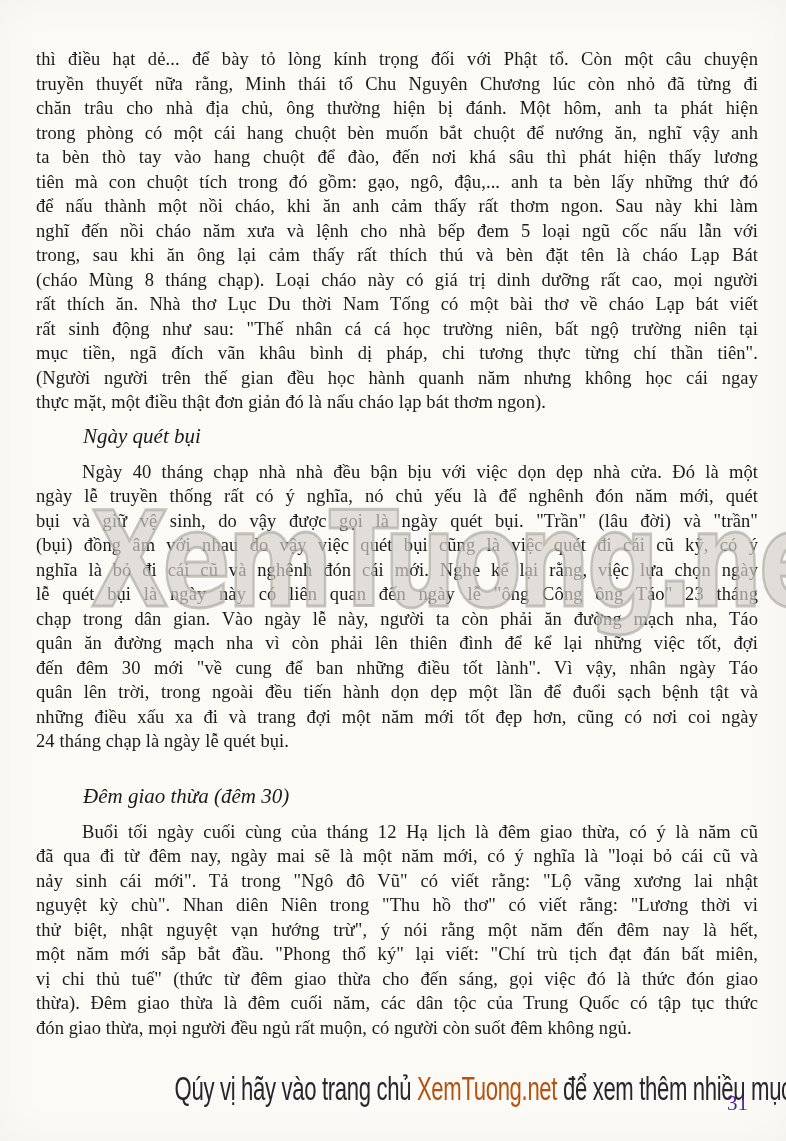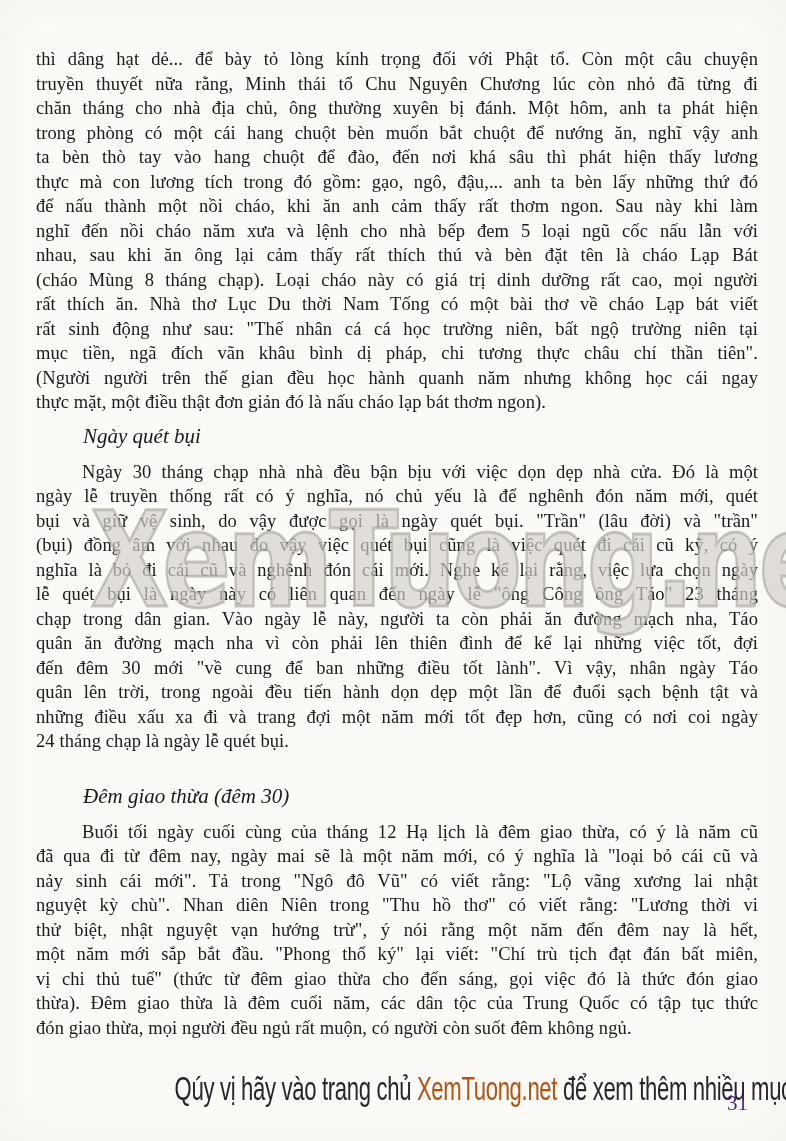--- a/index.html
+++ b/index.html
@@ -81,41 +81,41 @@
   }
 </style>
 </head>
 <body>
 
 <div class="page" style="background: rgb(251, 250, 247); color: rgb(26, 26, 26);">
 
   <div class="body-text">
 
     <div class="para">
-        <div class="jline">thì dâng hạt dẻ... để bày tỏ lòng kính trọng đối với Phật tổ. Còn một câu chuyện</div>
+        <div class="jline">thì điều hạt dẻ... để bày tỏ lòng kính trọng đối với Phật tổ. Còn một câu chuyện</div>
         <div class="jline">truyền thuyết nữa rằng, Minh thái tổ Chu Nguyên Chương lúc còn nhỏ đã từng đi</div>
-        <div class="jline">chăn tháng cho nhà địa chủ, ông thường xuyên bị đánh. Một hôm, anh ta phát hiện</div>
+        <div class="jline">chăn trâu cho nhà địa chủ, ông thường hiện bị đánh. Một hôm, anh ta phát hiện</div>
         <div class="jline">trong phòng có một cái hang chuột bèn muốn bắt chuột để nướng ăn, nghĩ vậy anh</div>
         <div class="jline">ta bèn thò tay vào hang chuột để đào, đến nơi khá sâu thì phát hiện thấy lương</div>
-        <div class="jline">thực mà con lương tích trong đó gồm: gạo, ngô, đậu,... anh ta bèn lấy những thứ đó</div>
+        <div class="jline">tiên mà con chuột tích trong đó gồm: gạo, ngô, đậu,... anh ta bèn lấy những thứ đó</div>
         <div class="jline">để nấu thành một nồi cháo, khi ăn anh cảm thấy rất thơm ngon. Sau này khi làm</div>
         <div class="jline">nghĩ đến nồi cháo năm xưa và lệnh cho nhà bếp đem 5 loại ngũ cốc nấu lẫn với</div>
-        <div class="jline">nhau, sau khi ăn ông lại cảm thấy rất thích thú và bèn đặt tên là cháo Lạp Bát</div>
+        <div class="jline">trong, sau khi ăn ông lại cảm thấy rất thích thú và bèn đặt tên là cháo Lạp Bát</div>
         <div class="jline">(cháo Mùng 8 tháng chạp). Loại cháo này có giá trị dinh dưỡng rất cao, mọi người</div>
         <div class="jline">rất thích ăn. Nhà thơ Lục Du thời Nam Tống có một bài thơ về cháo Lạp bát viết</div>
         <div class="jline">rất sinh động như sau: "Thế nhân cá cá học trường niên, bất ngộ trường niên tại</div>
-        <div class="jline">mục tiền, ngã đích vãn khâu bình dị pháp, chi tương thực châu chí thần tiên".</div>
+        <div class="jline">mục tiền, ngã đích vãn khâu bình dị pháp, chi tương thực từng chí thần tiên".</div>
         <div class="jline">(Người người trên thế gian đều học hành quanh năm nhưng không học cái ngay</div>
         <div class="jline last">thực mặt, một điều thật đơn giản đó là nấu cháo lạp bát thơm ngon).</div>
       </div>
 
     <h3 class="heading h-1">Ngày quét bụi</h3>
 
     <div class="para">
-        <div class="jline ind">Ngày 30 tháng chạp nhà nhà đều bận bịu với việc dọn dẹp nhà cửa. Đó là một</div>
+        <div class="jline ind">Ngày 40 tháng chạp nhà nhà đều bận bịu với việc dọn dẹp nhà cửa. Đó là một</div>
         <div class="jline">ngày lễ truyền thống rất có ý nghĩa, nó chủ yếu là để nghênh đón năm mới, quét</div>
         <div class="jline">bụi và giữ vệ sinh, do vậy được gọi là ngày quét bụi. "Trần" (lâu đời) và "trần"</div>
         <div class="jline">(bụi) đồng âm với nhau do vậy việc quét bụi cũng là việc quét đi cái cũ kỹ, có ý</div>
         <div class="jline">nghĩa là bỏ đi cái cũ và nghênh đón cái mới. Nghe kể lại rằng, việc lựa chọn ngày</div>
         <div class="jline">lễ quét bụi là ngày này có liên quan đến ngày lễ "ông Công ông Táo" 23 tháng</div>
         <div class="jline">chạp trong dân gian. Vào ngày lễ này, người ta còn phải ăn đường mạch nha, Táo</div>
         <div class="jline">quân ăn đường mạch nha vì còn phải lên thiên đình để kể lại những việc tốt, đợi</div>
         <div class="jline">đến đêm 30 mới "về cung để ban những điều tốt lành". Vì vậy, nhân ngày Táo</div>
         <div class="jline">quân lên trời, trong ngoài đều tiến hành dọn dẹp một lần để đuổi sạch bệnh tật và</div>
         <div class="jline">những điều xấu xa đi và trang đợi một năm mới tốt đẹp hơn, cũng có nơi coi ngày</div>

